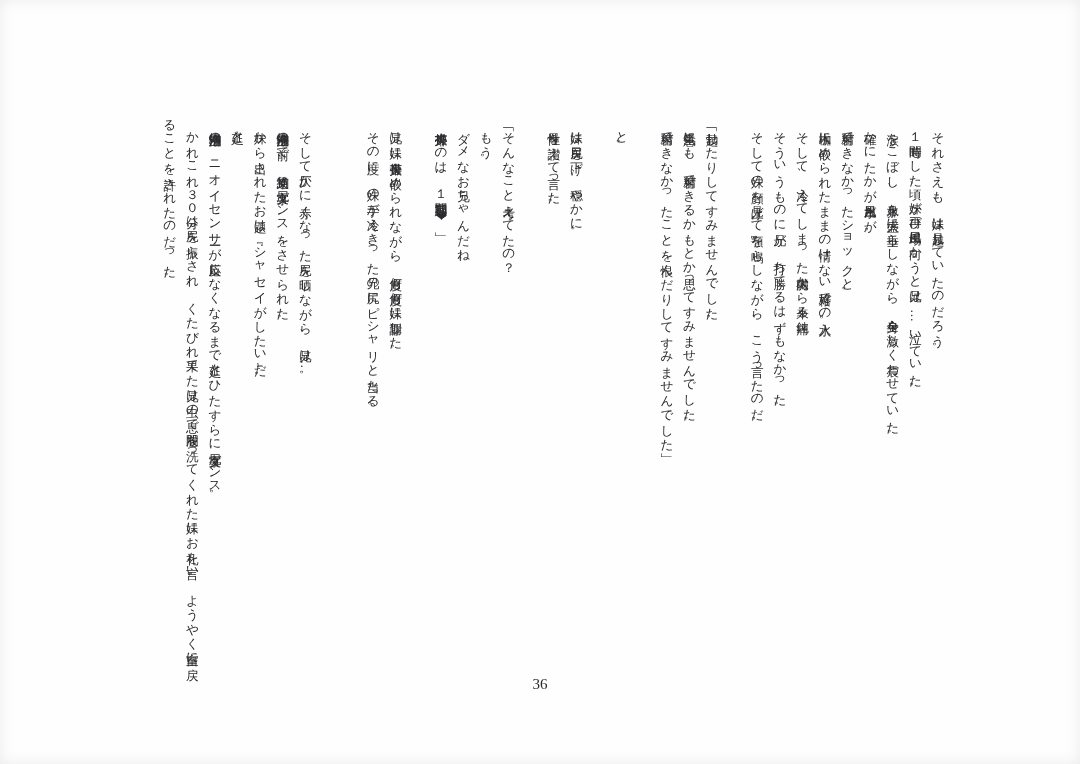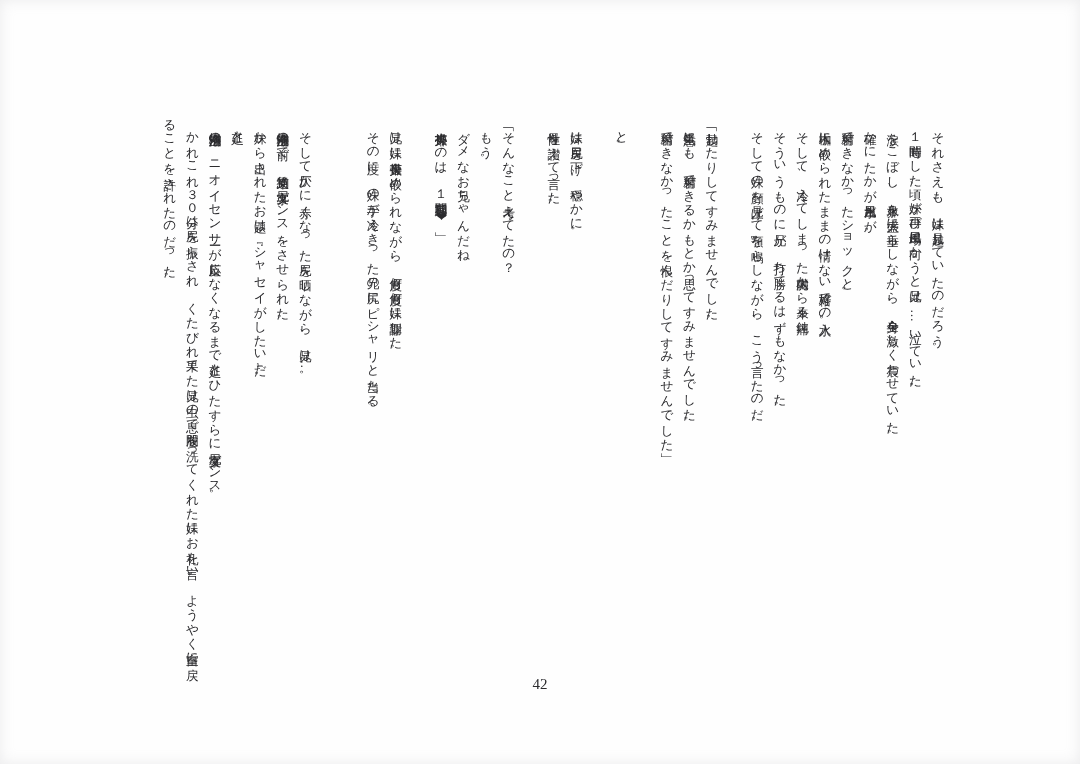--- a/index.html
+++ b/index.html
@@ -83,14 +83,14 @@
     <p class="g1">兄は妹に貞操帯を嵌められながら、何度も何度も妹に謝罪した。</p>
     <p>その度に、妹の手が冷えきった兄の尻にピシャリと当たる。</p>
     <p class="g2">そして仄かに赤くなった尻を晒しながら、兄は…。</p>
     <p>空気清浄機の前で、約束通り尻文字ダンスをさせられた。</p>
     <p>妹から出されたお題は、『シャセイがしたい』だ。</p>
     <p>延々と。</p>
     <p>空気清浄機の、ニオイセンサーが反応しなくなるまで延々とひたすらに尻文字ダンス。</p>
     <p>かれこれ３０分は尻を振らされ、くたびれ果てた兄は虫の息で股間を洗ってくれた妹にお礼を言い、ようやく自室に戻ることを許されたのだった。</p>
   </div>
 
-  <div class="page-number">42</div>
+  <div class="page-number">36</div>
 </div>
 
 </body></html>

